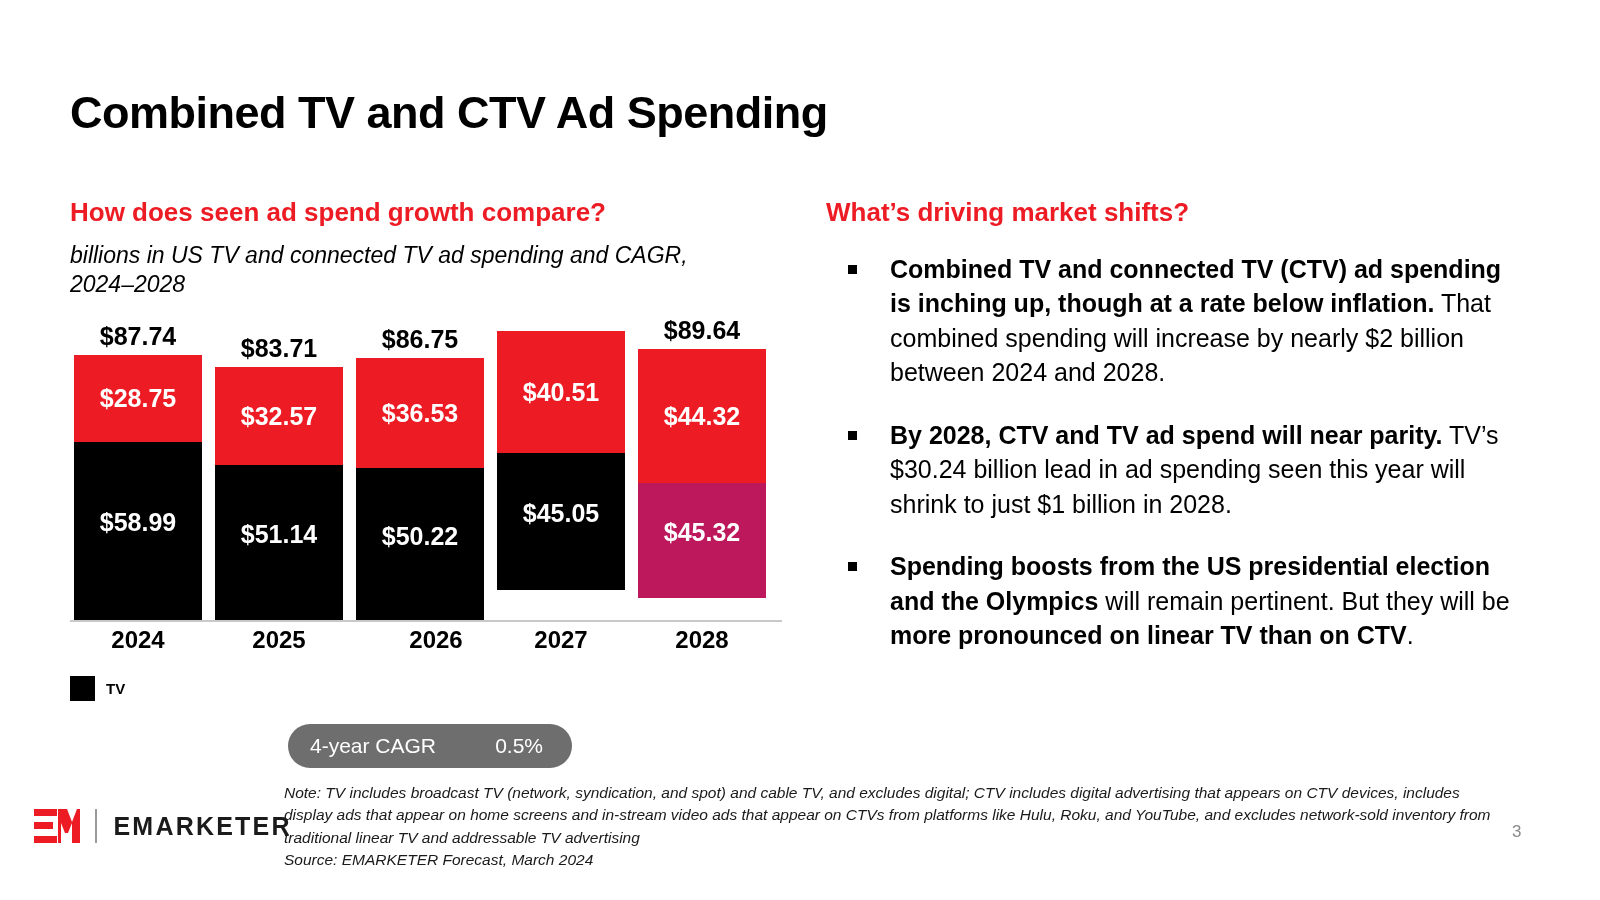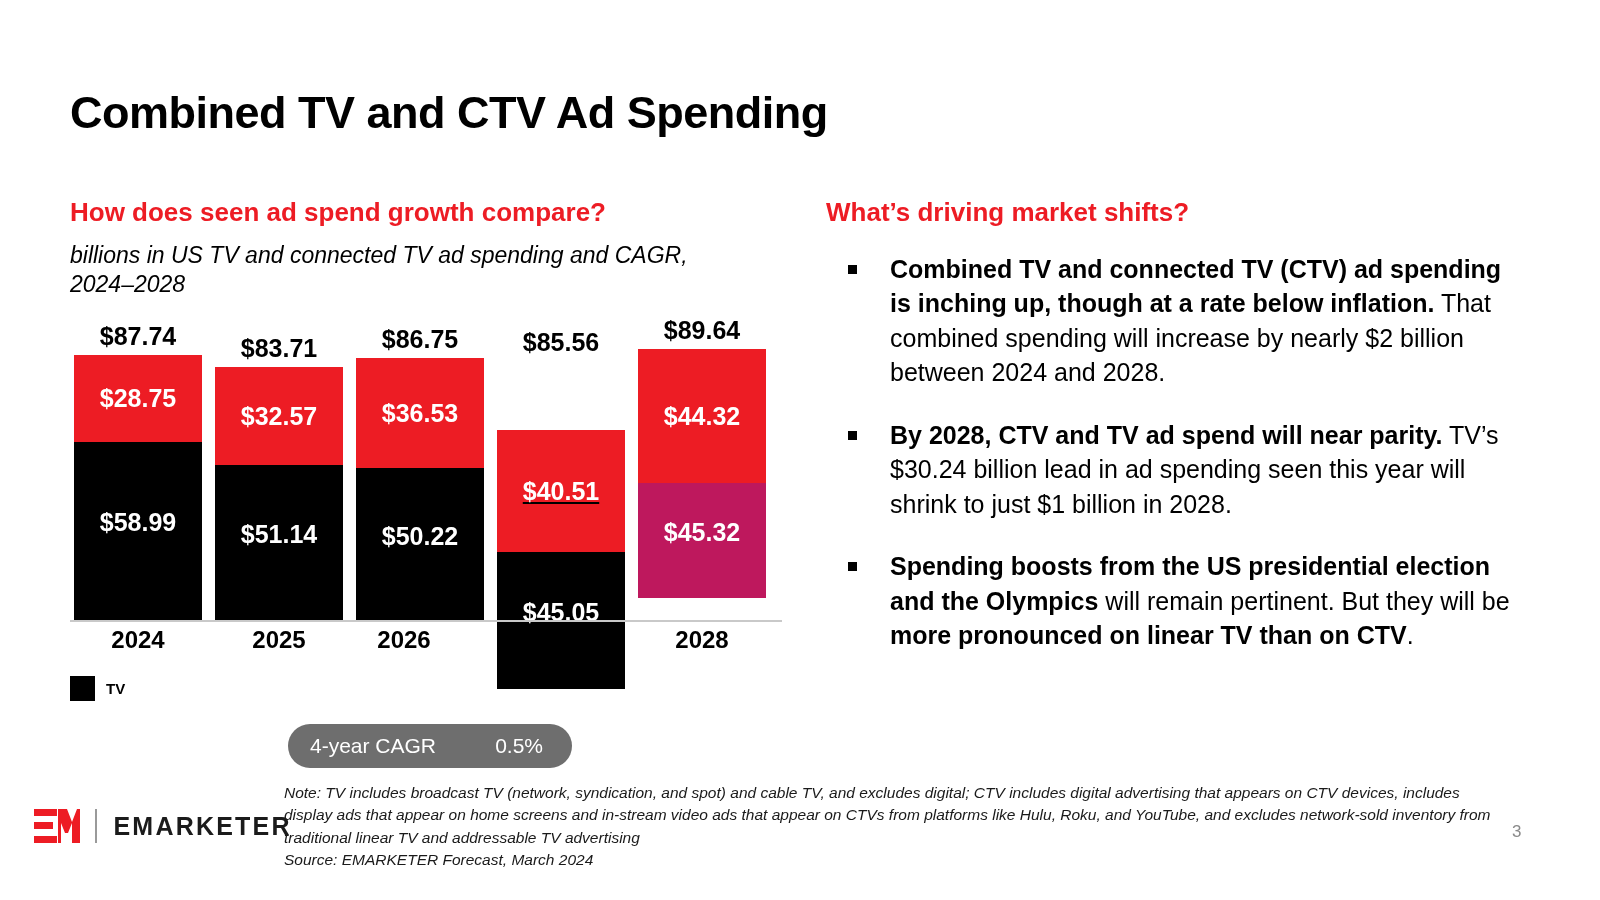--- a/index.html
+++ b/index.html
@@ -289,21 +289,21 @@
           <div class="seg seg-ctv" style="height: 110.402px; background: rgb(237, 28, 36);">
             <span class="seg-label">$36.53</span>
           </div>
           <div class="seg seg-tv" style="height: 151.776px; background: rgb(0, 0, 0);">
             <span class="seg-label">$50.22</span>
           </div>
         </div>
       </div>
       <div class="bar-group" style="left: 427px; height: 308px;">
         <div class="bar-total" style="bottom: 262.581px;">$85.56</div>
-        <div class="bar-stack" style="height: 190px; text-decoration: underline;">
+        <div class="bar-stack" style="height: 289px;">
           <div class="seg seg-ctv" style="height: 122.43px; background: rgb(237, 28, 36);">
             <span class="seg-label">$40.51</span>
           </div>
           <div class="seg seg-tv" style="height: 136.151px; background: rgb(0, 0, 0);">
             <span class="seg-label">$45.05</span>
           </div>
         </div>
       </div>
       <div class="bar-group" style="left: 568px; height: 308px;">
         <div class="bar-total" style="bottom: 274.912px;">$89.64</div>
@@ -313,21 +313,21 @@
           </div>
           <div class="seg seg-tv" style="height: 115px; background: #be185d;">
             <span class="seg-label">$45.32</span>
           </div>
         </div>
       </div>
     </div>
   <div id="axis-line"></div>
 <div class="x-tick" style="left: 4px;">2024</div>
     <div class="x-tick" style="left: 145px;">2025</div>
-    <div class="x-tick" style="left: 270px;">2026</div>
+    <div class="x-tick" style="left: 302px;">2026</div>
     <div class="x-tick" style="left: 427px;">2027</div>
     <div class="x-tick" style="left: 568px;">2028</div>
   </div>
 
 <div id="legend">
     <div class="legend-item">
       <span class="legend-swatch" style="background: rgb(0, 0, 0);"></span>
       <span class="legend-text">TV</span>
     </div>
   </div>

